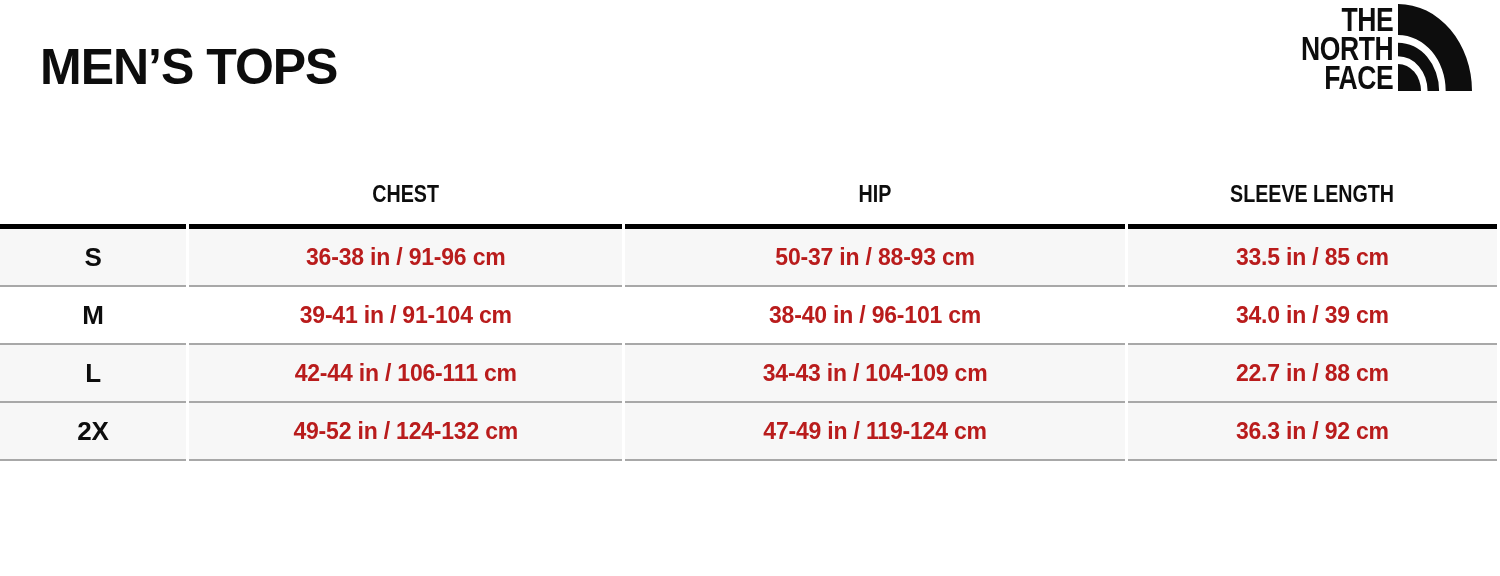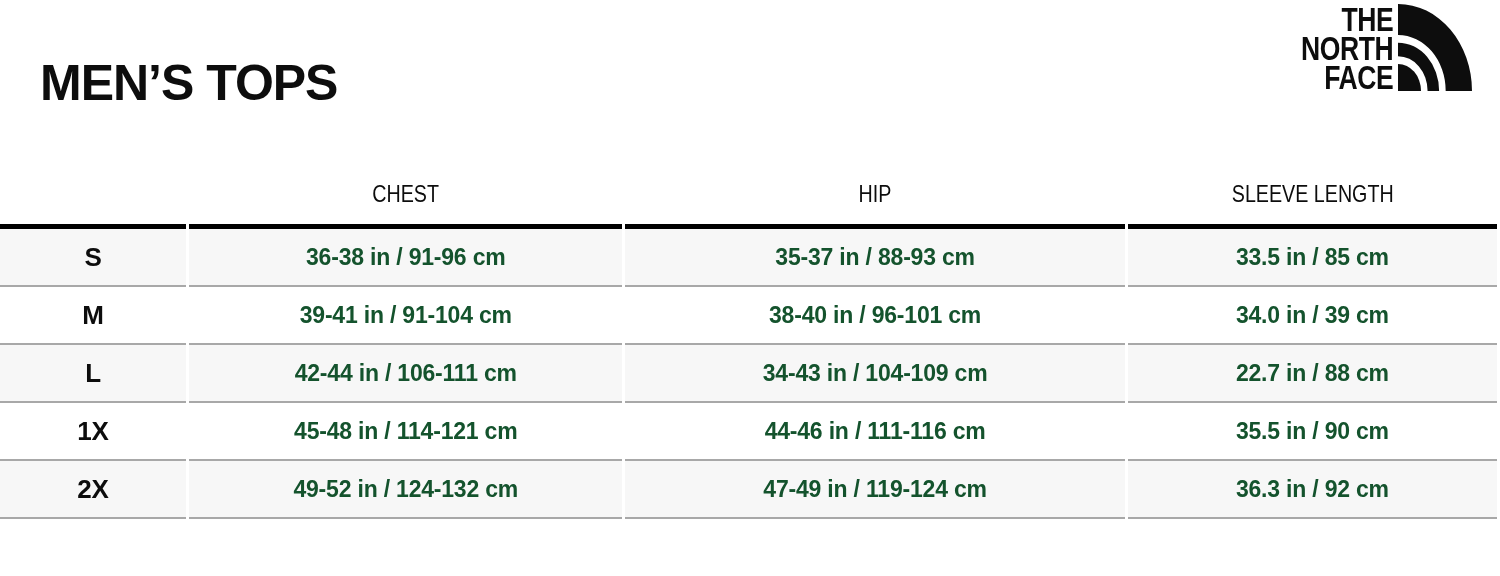--- a/index.html
+++ b/index.html
@@ -4,21 +4,21 @@
 <style>
   html,body{margin:0;padding:0;}
   body{
     width:1500px;height:576px;position:relative;overflow:hidden;
     background:#ffffff;
     font-family:"Liberation Sans","DejaVu Sans",sans-serif;
   }
   
   .page-title{
     position:absolute;left:40px;top:38px;
-    font-size:50px;font-weight:700;letter-spacing:-1px;color:#0d0d0d;margin-top:16px;
+    font-size:50px;font-weight:700;letter-spacing:-1px;color:#0d0d0d;
   }
   
   .brand{
     position:absolute;top:4px;right:28px;
     display:flex;align-items:flex-end;
   }
   .brand-text{
     text-align:right;font-weight:700;color:#0d0d0d;
     font-size:34px;line-height:28.8px;letter-spacing:-0.5px;
     transform:scaleX(0.78);transform-origin:top right;
@@ -27,27 +27,27 @@
   .half-dome{display:block;}
   
   .size-table{
     position:absolute;left:-3px;top:164px;
     border-collapse:separate;border-spacing:3px 0;
     table-layout:fixed;width:1503px;
   }
   .size-table th{
     height:60px;vertical-align:middle;text-align:center;
     border-bottom:5px solid #000;
-    font-size:24px;font-weight:400;color:#0d0d0d;padding:0;
+    font-size:24px;font-weight:700;color:#0d0d0d;padding:0;
   }
   .cond{display:inline-block;transform:scaleX(0.82);transform-origin:center;white-space:nowrap;}
   .size-table td{
     height:56px;vertical-align:middle;text-align:center;
     border-bottom:2px solid #a8a8a8;
-    font-size:23px;font-weight:700;color:#14532d;
+    font-size:23px;font-weight:700;color:#b91c1c;
     letter-spacing:-0.2px;padding:0;white-space:nowrap;
   }
   tr.shaded td{background:#f7f7f7;}
   tr.plain td{background:#ffffff;}
   td.size-cell{font-size:26px;color:#0d0d0d;}
 </style>
 </head>
 <body>
 
 <div class="page-title">MEN’S TOPS</div>
@@ -77,41 +77,35 @@
       <th><span class="cond"></span></th>
       <th><span class="cond">CHEST</span></th>
       <th><span class="cond">HIP</span></th>
       <th><span class="cond">SLEEVE LENGTH</span></th>
     </tr>
   </thead>
   <tbody>
     <tr class="shaded">
       <td class="size-cell">S</td>
       <td>36-38 in / 91-96 cm</td>
-      <td>35-37 in / 88-93 cm</td>
+      <td>50-37 in / 88-93 cm</td>
       <td>33.5 in / 85 cm</td>
     </tr>
     <tr class="plain">
       <td class="size-cell">M</td>
       <td>39-41 in / 91-104 cm</td>
       <td>38-40 in / 96-101 cm</td>
       <td>34.0 in / 39 cm</td>
     </tr>
     <tr class="shaded">
       <td class="size-cell">L</td>
       <td>42-44 in / 106-111 cm</td>
       <td>34-43 in / 104-109 cm</td>
       <td>22.7 in / 88 cm</td>
     </tr>
-    <tr class="plain">
-      <td class="size-cell">1X</td>
-      <td>45-48 in / 114-121 cm</td>
-      <td>44-46 in / 111-116 cm</td>
-      <td>35.5 in / 90 cm</td>
-    </tr>
     <tr class="shaded">
       <td class="size-cell">2X</td>
       <td>49-52 in / 124-132 cm</td>
       <td>47-49 in / 119-124 cm</td>
       <td>36.3 in / 92 cm</td>
     </tr>
   </tbody>
 </table>
 
 </body></html>

